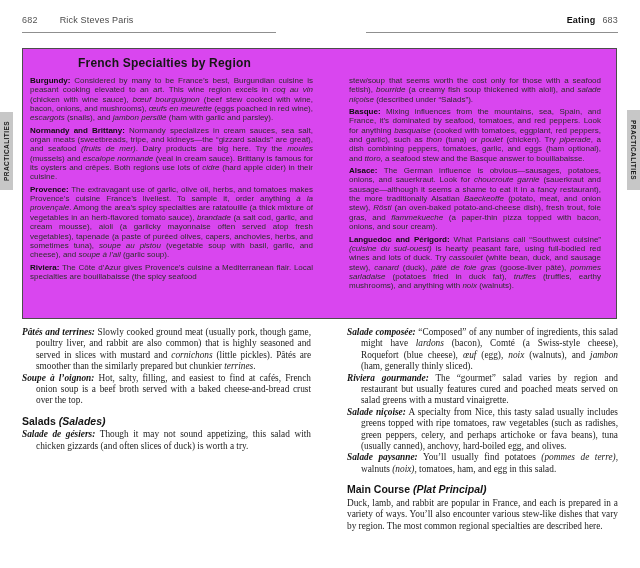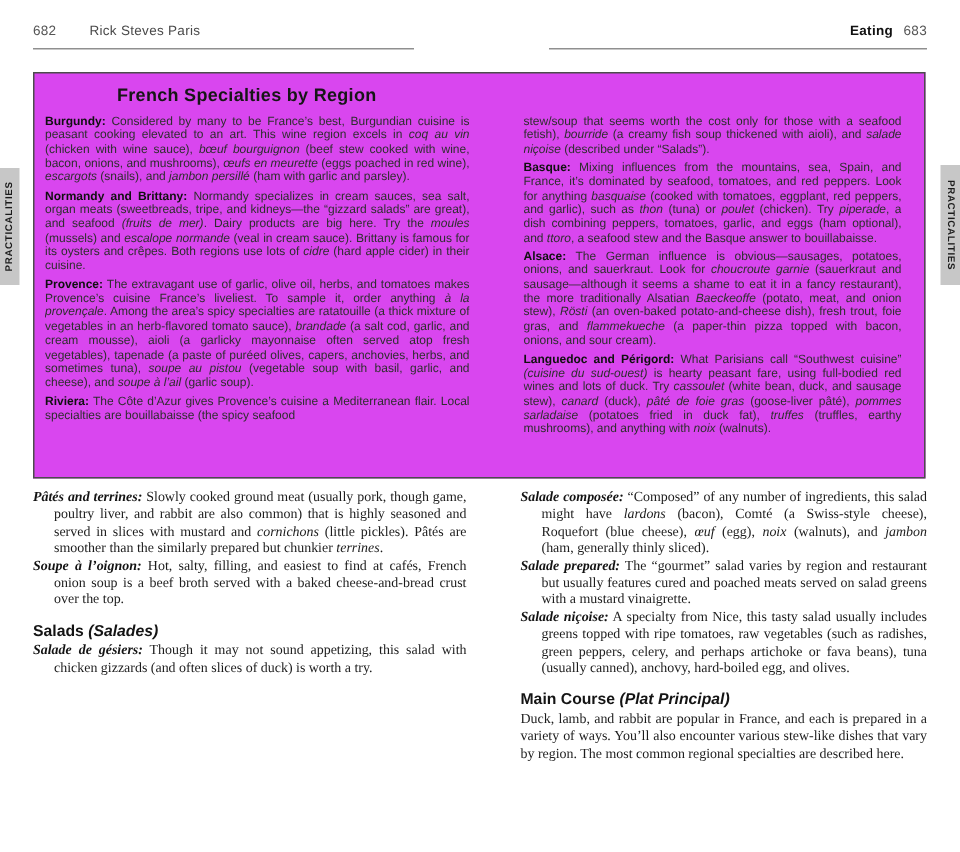--- a/index.html
+++ b/index.html
@@ -91,19 +91,20 @@
 
   <section class="bcol bcol-l">
     <p class="entry"><b class="lead">Pâtés and terrines:</b><span> Slowly cooked ground meat (usually pork, though game, poultry liver, and rabbit are also common) that is highly seasoned and served in slices with mustard and <i>cornichons</i> (little pickles). Pâtés are smoother than the similarly prepared but chunkier <i>terrines</i>.</span></p>
     <p class="entry"><b class="lead">Soupe à l’oignon:</b><span> Hot, salty, filling, and easiest to find at cafés, French onion soup is a beef broth served with a baked cheese-and-bread crust over the top.</span></p>
     <h3 class="shead"><span>Salads</span> <i>(Salades)</i></h3>
     <p class="entry"><b class="lead">Salade de gésiers:</b><span> Though it may not sound appetizing, this salad with chicken gizzards (and often slices of duck) is worth a try.</span></p>
   </section>
 
   <section class="bcol bcol-r">
     <p class="entry"><b class="lead">Salade composée:</b><span> “Composed” of any number of ingredients, this salad might have <i>lardons</i> (bacon), Comté (a Swiss-style cheese), Roquefort (blue cheese), <i>œuf</i> (egg), <i>noix</i> (walnuts), and <i>jambon</i> (ham, generally thinly sliced).</span></p>
-    <p class="entry"><b class="lead">Salade prepared:</b><span> The “gourmet” salad varies by region and restaurant but usually features cured and poached meats served on salad greens with a mustard vinaigrette.</span></p>
+    <p class="entry"><b class="lead">Riviera gourmande:</b><span> The “gourmet” salad varies by region and restaurant but usually features cured and poached meats served on salad greens with a mustard vinaigrette.</span></p>
     <p class="entry"><b class="lead">Salade niçoise:</b><span> A specialty from Nice, this tasty salad usually includes greens topped with ripe tomatoes, raw vegetables (such as radishes, green peppers, celery, and perhaps artichoke or fava beans), tuna (usually canned), anchovy, hard-boiled egg, and olives.</span></p>
+    <p class="entry"><b class="lead">Salade paysanne:</b><span> You’ll usually find potatoes <i>(pommes de terre)</i>, walnuts <i>(noix)</i>, tomatoes, ham, and egg in this salad.</span></p>
     <h3 class="shead"><span>Main Course</span> <i>(Plat Principal)</i></h3>
     <p class="intro">Duck, lamb, and rabbit are popular in France, and each is prepared in a variety of ways. You’ll also encounter various stew-like dishes that vary by region. The most common regional specialties are described here.</p>
   </section>
 
 </div>
 
 </body></html>

